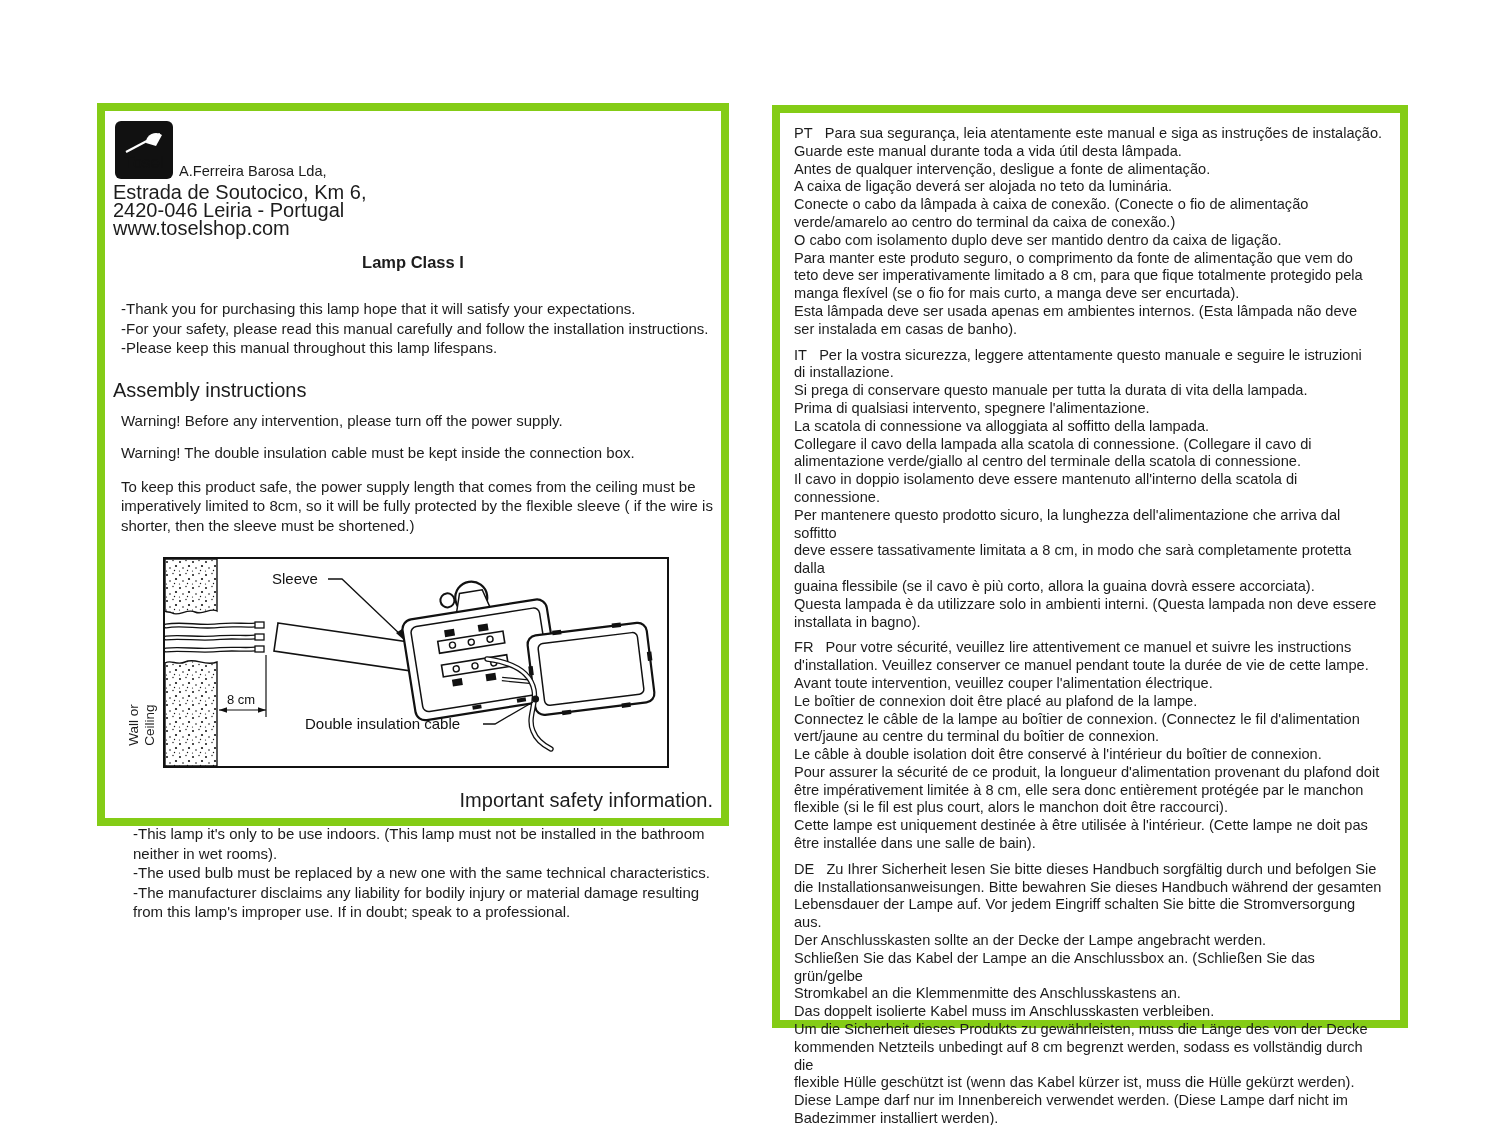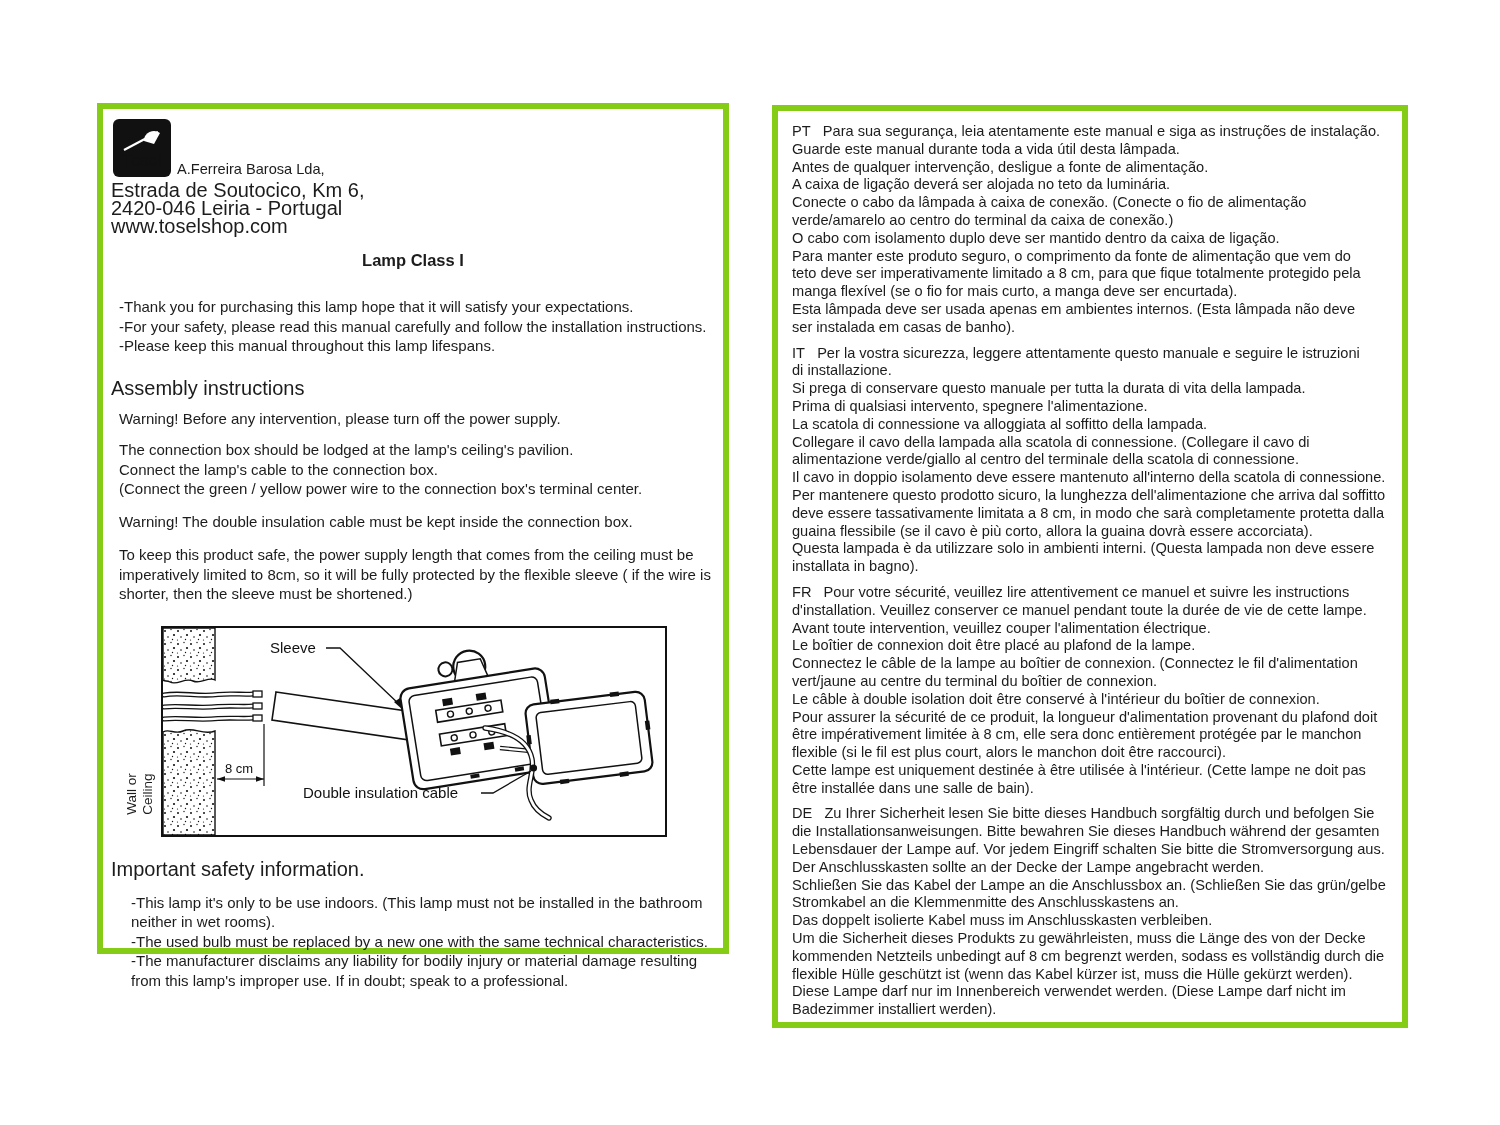--- a/index.html
+++ b/index.html
@@ -1,19 +1,19 @@
 <!DOCTYPE html>
 <html><head>
 <meta charset="utf-8">
 <style>
   html,body{margin:0;padding:0;background:#e9e9e9;}
   .page{position:relative;width:1500px;height:1125px;background:#ffffff;
         font-family:"Liberation Sans", sans-serif;color:#1c1c1c;overflow:hidden;}
-  .panel{position:absolute;border:6px solid #84cc16;background:#fff;box-sizing:border-box;}
-  .left-panel{left:97px;top:103px;width:632px;height:851px;padding:0 8px;}
+  .panel{position:absolute;border:8px solid #84cc16;background:#fff;box-sizing:border-box;}
+  .left-panel{left:97px;top:103px;width:632px;height:723px;padding:0 8px;}
   .right-panel{left:772px;top:105px;width:636px;height:923px;padding:12px 14px;}
 
   .txt{white-space:pre-line;}
 
   
   .logo-row{display:flex;align-items:flex-end;margin:10px 0 0 2px;}
   .logo{width:58px;height:58px;flex:0 0 auto;}
   .company-first{font-size:14.6px;margin-left:6px;line-height:16px;}
   .address{font-size:20px;line-height:18px;margin:4px 0 0 0;}
   .doc-title{font-size:22.5px;font-weight:400;text-align:center;margin:22px 0 0 0;letter-spacing:0.5px;}
@@ -22,21 +22,21 @@
   .section-heading{font-size:20px;font-weight:400;text-align:left;margin:21px 0 0 0;}
   .warning{font-size:15px;font-weight:400;margin:9px 0 0 8px;line-height:19.5px;}
   .body-par{font-size:15px;line-height:19.5px;margin:12px 0 0 8px;}
   .body-par2{font-size:15px;line-height:19.5px;margin:14px 0 0 8px;}
 
   .diagram-area{position:relative;margin:22px 0 0 50px;width:506px;}
   .diagram-box{width:502px;height:207px;border:2px solid #111;}
   .wall-label{position:absolute;left:-62px;top:152px;width:82px;height:32px;
               text-align:center;font-size:13.5px;line-height:15.5px;
               transform:rotate(-90deg);}
-  .safety-heading{font-size:20px;font-weight:400;text-align:left;margin:21px 0 0 0;}
+  .safety-heading{font-size:20px;font-weight:400;text-align:right;margin:21px 0 0 0;}
   .safety-par{font-size:15px;line-height:19.5px;margin:12px 0 0 20px;}
 
   
   .lang-block{font-size:14.6px;line-height:17.8px;margin:0 0 8px 0;}
 
   svg text{font-family:"Liberation Sans", sans-serif;fill:#111;}
 </style>
 </head>
 <body>
 
@@ -61,23 +61,20 @@
 
     <div class="doc-subtitle">Lamp Class I</div>
 
     <div class="intro txt">-Thank you for purchasing this lamp hope that it will satisfy your expectations.
 -For your safety, please read this manual carefully and follow the installation instructions.
 -Please keep this manual throughout this lamp lifespans.</div>
 
     <div class="section-heading">Assembly instructions</div>
     <div class="warning">Warning! Before any intervention, please turn off the power supply.</div>
 
-    <div class="body-par txt">The connection box should be lodged at the lamp's ceiling's pavilion.
-Connect the lamp's cable to the connection box.
-(Connect the green / yellow power wire to the connection box's terminal center.</div>
 
     <div class="warning" style="margin-top:13px;">Warning! The double insulation cable must be kept inside the connection box.</div>
 
     <div class="body-par2 txt">To keep this product safe, the power supply length that comes from the ceiling must be
 imperatively limited to 8cm, so it will be fully protected by the flexible sleeve ( if the wire is
 shorter, then the sleeve must be shortened.)</div>
 
     <div class="diagram-area">
       <div class="wall-label txt">Wall or
 Ceiling</div>

